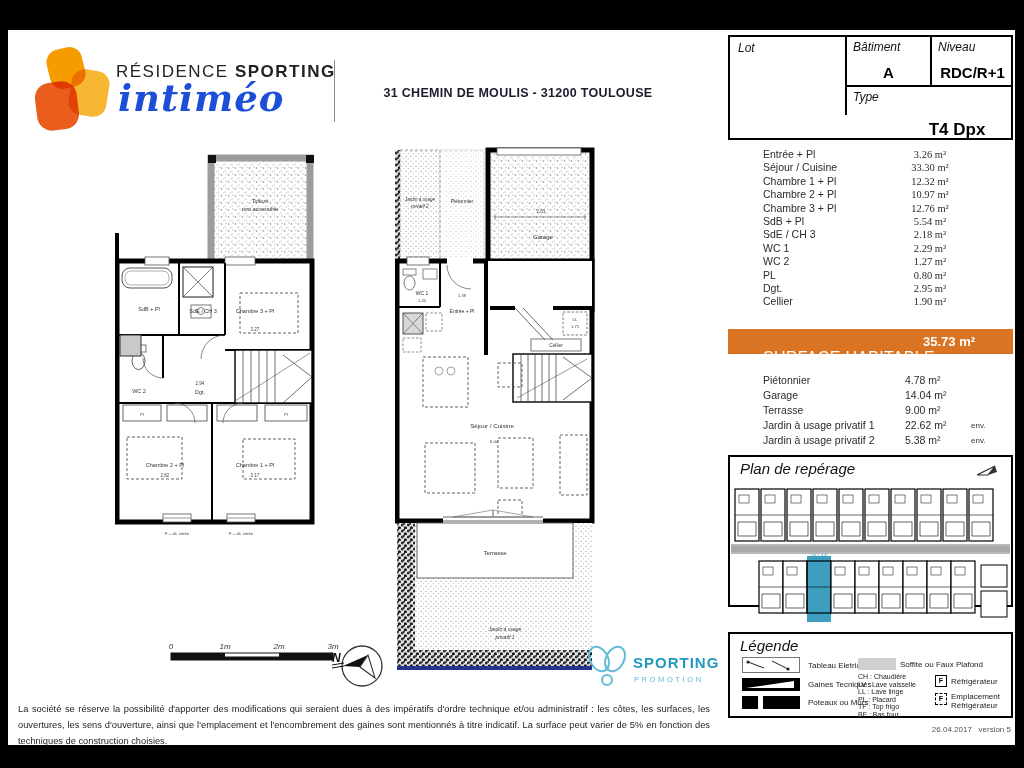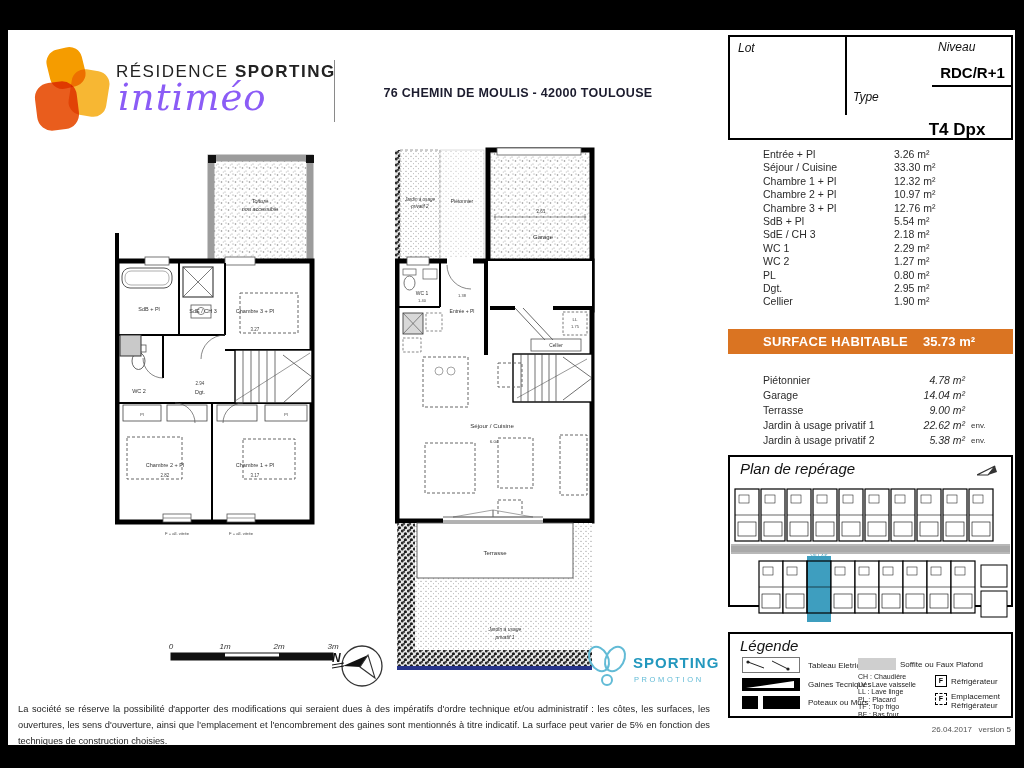--- a/index.html
+++ b/index.html
@@ -5,21 +5,21 @@
   html,body{margin:0;padding:0;}
   .page{position:relative;width:1024px;height:768px;background:#000;overflow:hidden;
         font-family:"Liberation Sans", sans-serif;color:#222;}
   .sheet{position:absolute;left:8px;top:30px;width:1007px;height:715px;background:#fff;}
   .abs{position:absolute;}
 
   
   .brand-line{position:absolute;left:108px;top:32px;font-size:17px;letter-spacing:1.5px;color:#222;}
   .brand-line b{font-weight:700;}
   .brand-script{position:absolute;left:110px;top:46px;font-family:"DejaVu Serif",serif;
-                font-style:italic;font-weight:400;font-size:37px;color:#8b5cf6;letter-spacing:1px;}
+                font-style:italic;font-weight:700;font-size:37px;color:#1d4ed8;letter-spacing:1px;}
   .brand-divider{position:absolute;left:326px;top:30px;width:1px;height:62px;background:#8a8a8a;}
   .address{position:absolute;left:330px;top:56px;width:360px;text-align:center;
            font-size:12.5px;font-weight:700;color:#1c1c2e;letter-spacing:.3px;}
 
   
   .panel{position:absolute;left:720px;top:5px;width:285px;height:706px;font-size:10.5px;}
   .info-card{position:absolute;left:0;top:0;width:285px;height:105px;border:2px solid #000;box-sizing:border-box;}
   .ic-left{position:absolute;left:0;top:0;width:117px;height:78px;border-right:2px solid #000;box-sizing:border-box;}
   .ic-lot-label,.ic-lbl{font-style:italic;font-size:12px;color:#111;}
   .ic-lot-label{position:absolute;left:8px;top:4px;}
@@ -29,30 +29,30 @@
           border-bottom:2px solid #000;box-sizing:border-box;}
   .ic-niv{position:absolute;left:202px;top:0;width:81px;height:50px;border-bottom:2px solid #000;box-sizing:border-box;}
   .ic-type{position:absolute;left:117px;top:50px;width:166px;height:57px;box-sizing:border-box;}
   .ic-lbl{position:absolute;left:6px;top:3px;}
   .ic-val{position:absolute;left:0;bottom:4px;width:100%;text-align:center;font-weight:700;font-size:15px;color:#000;}
   .ic-type .ic-val{font-size:17px;text-align:center;padding-left:47px;width:calc(100% - 40px);}
 
   .rooms{position:absolute;left:0;top:113px;width:285px;}
   .room-row{display:flex;height:13.4px;line-height:13.4px;padding-left:35px;color:#2b2b2b;}
   .room-row .lbl{flex:1;}
-  .room-row .val{width:72px;text-align:left;padding-right:47px;}
+  .room-row .val{width:72px;text-align:center;padding-right:47px;font-family:Liberation Serif, serif;}
 
   .band{position:absolute;left:0;top:294px;width:285px;height:25px;background:var(--orange);color:#fff;}
-  .band .blbl{position:absolute;left:35px;top:5px;font-weight:700;font-size:13px;letter-spacing:.3px;}
+  .band .blbl{position:absolute;left:35px;top:20px;font-weight:400;font-size:16px;letter-spacing:.3px;}
   .band .bval{position:absolute;left:195px;top:5px;font-weight:700;font-size:13px;}
 
   .annexes{position:absolute;left:0;top:338px;width:285px;}
   .annex-row{display:flex;height:15px;line-height:15px;padding-left:35px;color:#2b2b2b;}
   .annex-row .lbl{flex:1;}
-  .annex-row .val{width:60px;text-align:right;font-style:italic;}
+  .annex-row .val{width:60px;text-align:left;}
   .annex-row .env{width:42px;font-size:8px;padding-left:6px;color:#333;}
 
   .box{position:absolute;left:0;width:285px;border:2px solid #000;box-sizing:border-box;background:#fff;}
   .box-title{position:absolute;left:10px;top:3px;font-style:italic;font-size:15px;color:#111;}
   .reperage{top:420px;height:152px;}
   .legende{top:597px;height:86px;}
 
   .leg-label{position:absolute;font-size:8px;color:#222;}
   .abbr{position:absolute;left:128px;top:39px;font-size:7px;line-height:7.6px;color:#222;}
   .fbox{position:absolute;width:10px;height:10px;border:1px solid #000;font-size:7px;text-align:center;
@@ -80,21 +80,21 @@
     <rect x="20" y="6" width="36" height="40" rx="13" fill="#F59C00" transform="rotate(-14 38 26)" style="mix-blend-mode:multiply"></rect>
     <rect x="42" y="28" width="38" height="46" rx="13" fill="#F7B733" transform="rotate(9 61 51)" style="mix-blend-mode:multiply"></rect>
     <rect x="8" y="40" width="42" height="48" rx="15" fill="#E85410" transform="rotate(-7 29 64)" style="mix-blend-mode:multiply" opacity="0.95"></rect>
   </svg>
   <div class="brand-line">
     <span>RÉSIDENCE</span>
     <b>SPORTING</b>
   </div>
   <div class="brand-script">intiméo</div>
   <div class="brand-divider"></div>
-  <div class="address">76 CHEMIN DE MOULIS - 42000 TOULOUSE</div>
+  <div class="address">31 CHEMIN DE MOULIS - 31200 TOULOUSE</div>
 
   <svg class="abs" style="left:107px;top:115px" width="200" height="400" viewBox="0 0 200 400">
     <defs>
       <pattern id="speckle" width="7" height="7" patternUnits="userSpaceOnUse">
         <rect width="7" height="7" fill="#fff"></rect>
         <circle cx="1.5" cy="2" r="0.8" fill="#8a8a8a"></circle>
             <circle cx="5" cy="5" r="0.6" fill="#9a9a9a"></circle>
         <circle cx="3.2" cy="6" r="0.45" fill="#777"></circle>
             <circle cx="6" cy="1" r="0.5" fill="#777"></circle>
       </pattern>
@@ -298,20 +298,24 @@
     <rect x="2" y="505" width="195" height="16" fill="url(#hedge)"></rect>
     <rect x="2" y="521" width="195" height="4" fill="#27348B"></rect>
   </svg>
 
   <div class="panel">
 
     <div class="info-card">
       <div class="ic-left">
         <div class="ic-lot-label">Lot</div>
       </div>
+      <div class="ic-bat">
+        <div class="ic-lbl">Bâtiment</div>
+        <div class="ic-val">A</div>
+      </div>
       <div class="ic-niv">
         <div class="ic-lbl">Niveau</div>
         <div class="ic-val">RDC/R+1</div>
       </div>
       <div class="ic-type">
         <div class="ic-lbl">Type</div>
         <div class="ic-val">T4 Dpx</div>
       </div>
     </div>
 

